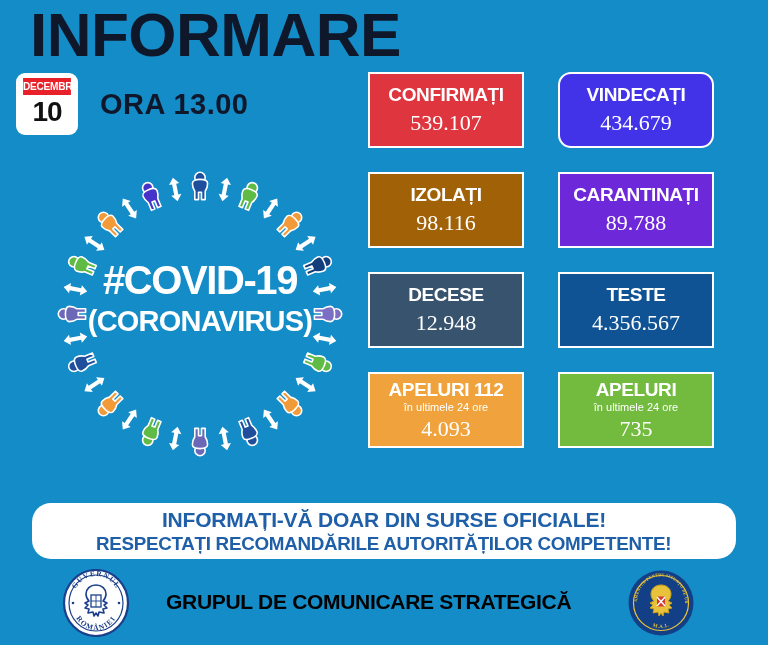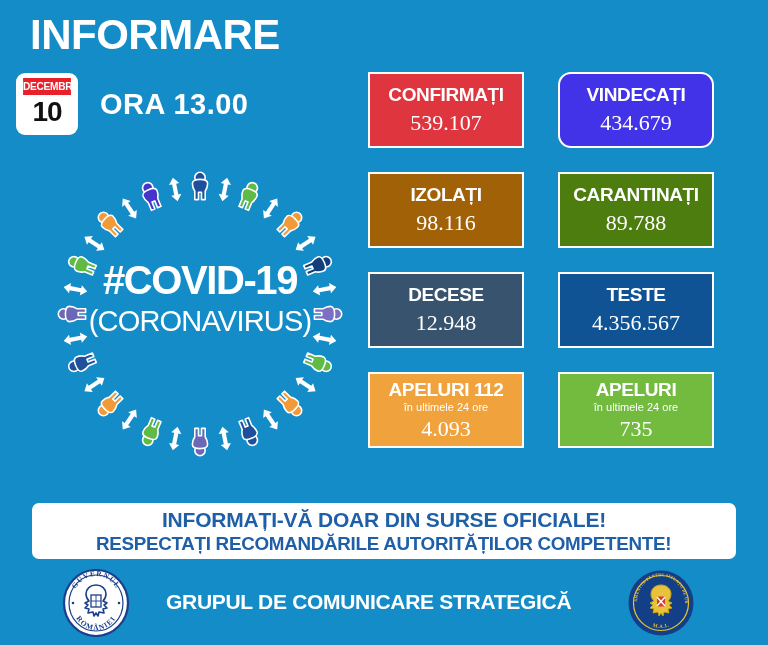--- a/index.html
+++ b/index.html
@@ -15,23 +15,23 @@
     overflow: hidden;
     font-family: "Liberation Sans", sans-serif;
     -webkit-font-smoothing: antialiased;
   }
 
   
   #main-title {
     position: absolute;
     left: 30px;
     top: 4px;
-    font-size: 42px;
-    font-weight: bold;
-    color: #ffffff;
+    font-size: 62px;
+    font-weight: bold;
+    color: #0f172a;
     letter-spacing: -0.5px;
     line-height: 62px;
     white-space: nowrap;
   }
 
   #date-row {
     position: absolute;
     left: 16px;
     top: 73px;
     display: flex;
@@ -63,21 +63,21 @@
     flex: 1;
     color: #111111;
     font-size: 28px;
     font-weight: bold;
     text-align: center;
     line-height: 34px;
     letter-spacing: -1px;
   }
   #hour-label {
     margin-left: 22px;
-    color: #ffffff;
+    color: #0f172a;
     font-size: 29px;
     font-weight: bold;
     letter-spacing: 0.5px;
     white-space: nowrap;
   }
 
   
   #illustration {
     position: absolute;
     left: 40px;
@@ -100,21 +100,21 @@
     white-space: nowrap;
   }
   #covid-sub-text {
     position: absolute;
     left: 0;
     top: 142px;
     width: 320px;
     text-align: center;
     color: #ffffff;
     font-size: 29px;
-    font-weight: normal;
+    font-weight: bold;
     letter-spacing: -0.8px;
     line-height: 34px;
     white-space: nowrap;
   }
 
   
   #stat-grid {
     position: absolute;
     left: 368px;
     top: 72px;
@@ -159,21 +159,21 @@
   .has-sub .stat-value { margin-top: 1px; }
 
   
   #banner {
     position: absolute;
     left: 32px;
     top: 503px;
     width: 704px;
     height: 56px;
     background: #ffffff;
-    border-radius: 7px;
+    border-radius: 19px;
     display: flex;
     flex-direction: column;
     align-items: center;
     justify-content: center;
   }
   #banner-line-1 {
     color: #1F5FA8;
     font-size: 21px;
     font-weight: bold;
     letter-spacing: -0.2px;
@@ -359,21 +359,21 @@
         <div class="stat-value">539.107</div>
       </div>
       <div class="stat-box" style="background: rgb(67, 51, 232); border-radius: 13px;">
         <div class="stat-label">VINDECAȚI</div>
         <div class="stat-value">434.679</div>
       </div>
       <div class="stat-box" style="background: #a16207;">
         <div class="stat-label">IZOLAȚI</div>
         <div class="stat-value">98.116</div>
       </div>
-      <div class="stat-box" style="background: #4d7c0f;">
+      <div class="stat-box" style="background: #6d28d9;">
         <div class="stat-label">CARANTINAȚI</div>
         <div class="stat-value">89.788</div>
       </div>
       <div class="stat-box" style="background: rgb(56, 83, 110);">
         <div class="stat-label">DECESE</div>
         <div class="stat-value">12.948</div>
       </div>
       <div class="stat-box" style="background: rgb(15, 83, 149);">
         <div class="stat-label">TESTE</div>
         <div class="stat-value">4.356.567</div>
@@ -410,21 +410,21 @@
           <textPath href="#gov-arc-top" startOffset="50%" text-anchor="middle">GUVERNUL</textPath>
         </text>
         <text font-family="'Liberation Serif', serif" font-size="7.4" font-weight="bold" fill="#1B3F8B" letter-spacing="1.1">
           <textPath href="#gov-arc-bottom" startOffset="50%" text-anchor="middle">ROMÂNIEI</textPath>
         </text>
         <circle cx="11" cy="34" r="1.3" fill="#1B3F8B"></circle>
         <circle cx="57" cy="34" r="1.3" fill="#1B3F8B"></circle>
       </svg>
     </div>
 
-    <div id="footer-text" style="color: #ffffff; text-align: right;">GRUPUL DE COMUNICARE STRATEGICĂ</div>
+    <div id="footer-text" style="color: #000000; text-align: right;">GRUPUL DE COMUNICARE STRATEGICĂ</div>
 
     <div class="footer-logo" id="logo-dsu">
       <svg width="68" height="68" viewBox="0 0 68 68">
         <circle cx="34" cy="34" r="32.5" fill="#123F86"></circle>
         <circle cx="34" cy="34" r="27.5" fill="none" stroke="#E8C23A" stroke-width="1.2"></circle>
         <path d="M34 16 c-6 0 -10 4 -10 9 c0 3 1 5 3 7 l-4 2 l3 2 l-3 3 l4 1 l-1 4 l5 -1 l1 4 l2 -3 l2 3 l1 -4 l5 1 l-1 -4 l4 -1 l-3 -3 l3 -2 l-4 -2 c2 -2 3 -4 3 -7 c0 -5 -4 -9 -10 -9 z" fill="#E8C23A" stroke="#C9A018" stroke-width="1"></path>
         <rect x="29.5" y="27" width="9" height="11" fill="#D33A34" stroke="#E8C23A" stroke-width="1"></rect>
         <path d="M30 28 l8 9 M38 28 l-8 9" stroke="#FFFFFF" stroke-width="1.4"></path>
         <path id="dsu-arc-top" d="M 34 7 m -24 27 a 24 27 0 0 1 48 0" fill="none"></path>
         <path id="dsu-arc-bottom" d="M 12 34 a 22 25 0 0 0 44 0" fill="none"></path>

